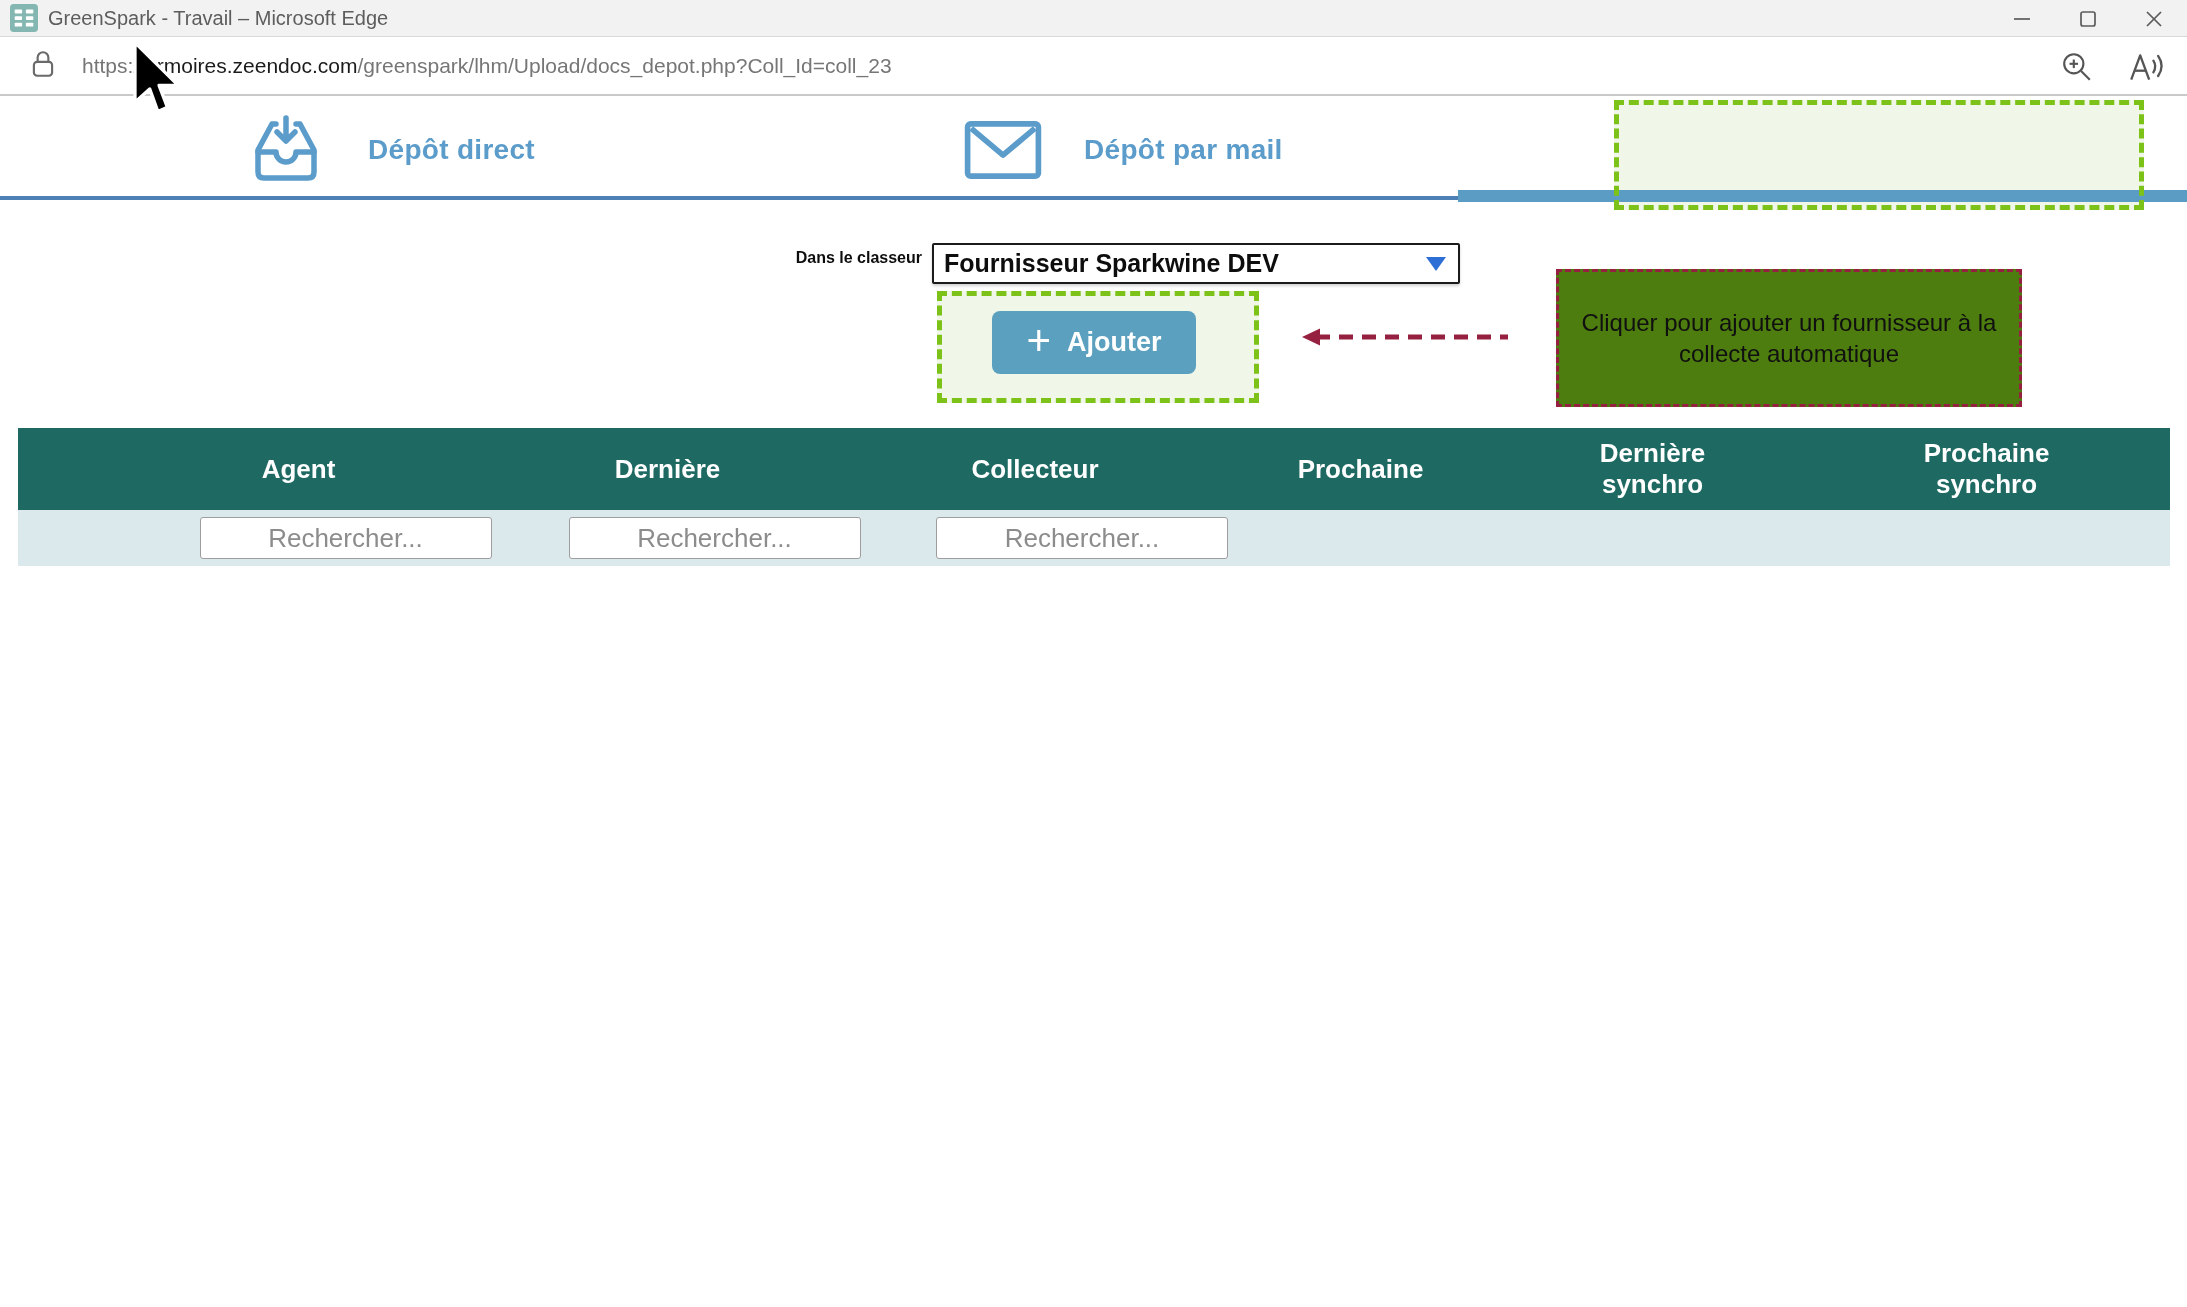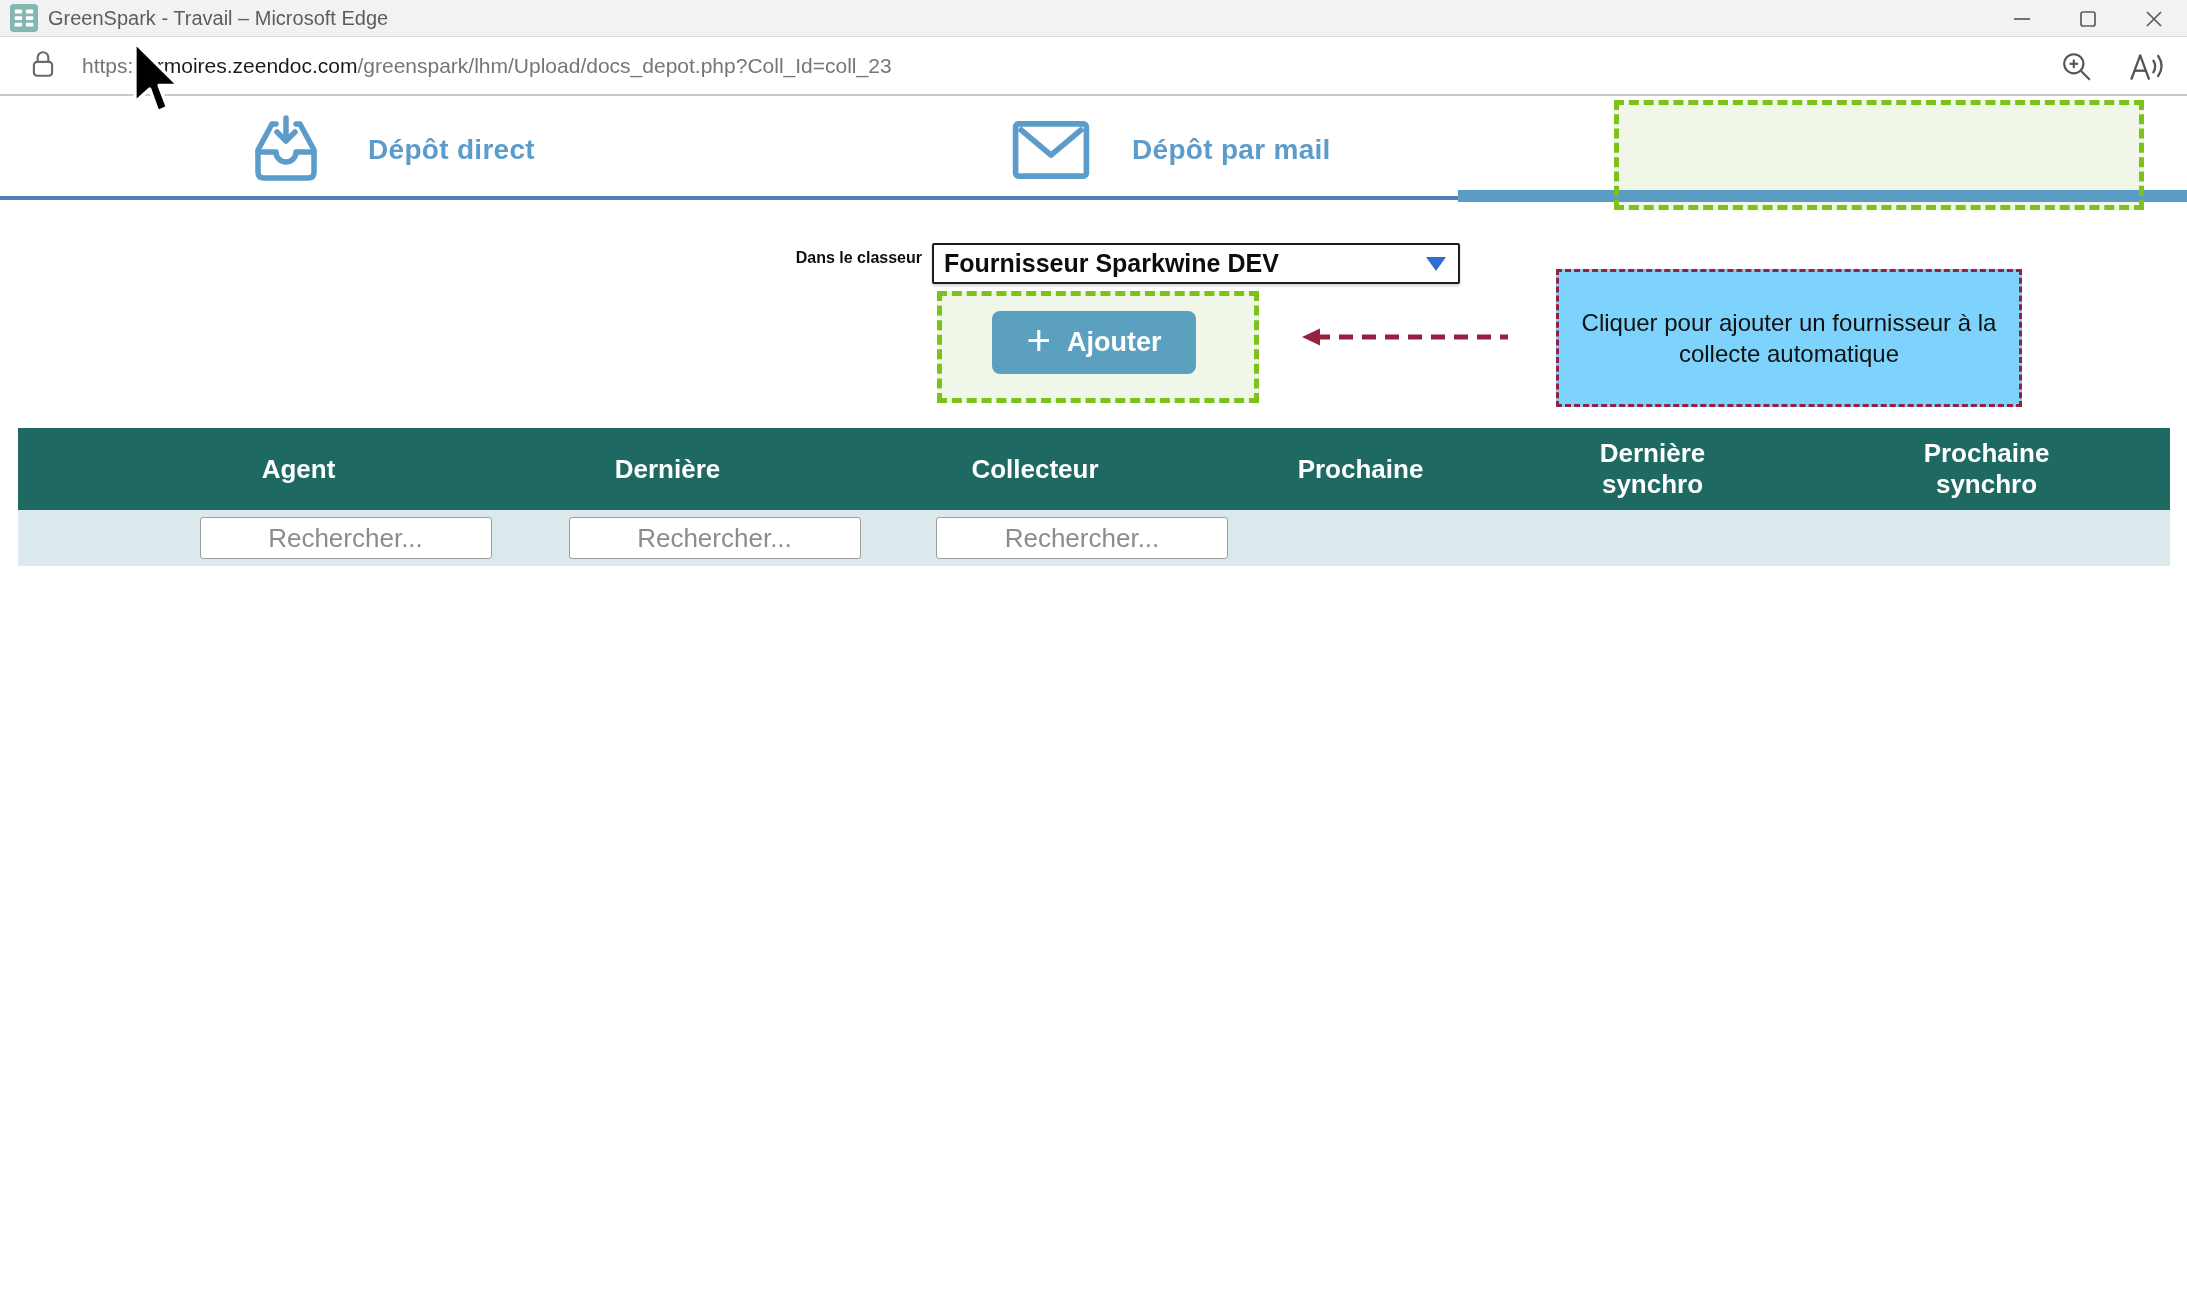--- a/index.html
+++ b/index.html
@@ -26,21 +26,21 @@
   .url-domain { color:#1b1b1b; }
   .urlbar-right { position:absolute; right:22px; top:0; height:58px; display:flex; align-items:center; gap:34px; }
 
   
   .tabbar { position:absolute; left:0; top:96px; width:2187px; height:106px; background:#fff; }
   .tabbar-underline { position:absolute; left:0; top:196px; width:2187px; height:4px; background:#4d80b5; z-index:2; }
   .active-tab-indicator { position:absolute; left:1458px; top:190px; width:729px; height:12px; background:#5b9cc4; z-index:3; }
   .tab { position:absolute; top:105px; height:90px; display:flex; align-items:center; gap:42px; cursor:pointer; z-index:4; }
   .tab-label { font-size:28px; font-weight:600; color:#5b9ccb; letter-spacing:.3px; }
   .tab1 { left:246px; }
-  .tab2 { left:1012px;text-align:right; }
+  .tab2 { left:964px;text-align:right; }
   .tab3 { left:1652px; top:108px; }
   .tab3 .tab-label { font-weight:700; color:#4597ba; }
   .tab3-bg { position:absolute; left:1614px; top:100px; width:530px; height:110px;
              background:#f0f7e8; z-index:1; }
   .tab3-frame { position:absolute; left:1614px; top:100px; width:530px; height:110px;
                 border:5px dashed #7dc218; z-index:4; pointer-events:none; }
 
   
   .classeur-label { position:absolute; left:700px; top:249px; width:222px; text-align:right;
                     font-size:16px; font-weight:700; color:#0d0d0d; }
@@ -56,21 +56,21 @@
   .btn-highlight-bg { position:absolute; left:937px; top:291px; width:322px; height:112px;
                       background:#f0f7e8; border:5px dashed #7dc218; z-index:1; }
   .add-button { position:absolute; left:992px; top:311px; width:204px; height:63px; z-index:2;
                 background:#5ba1bf; border:none; border-radius:8px; cursor:pointer;
                 display:flex; align-items:center; justify-content:center; gap:16px; }
   .plus-glyph { font-size:42px; font-weight:400; color:#fff; line-height:1; margin-top:-4px; }
   .add-label { font-size:27px; font-weight:700; color:#fff; }
 
   .annotation-arrow { position:absolute; left:1302px; top:326px; z-index:2; }
   .annotation-box { position:absolute; left:1556px; top:269px; width:466px; height:138px;
-                    background:#7dd3fc; border:3px dashed #96203f;
+                    background:#4d7c0f; border:3px dashed #96203f;
                     display:flex; align-items:center; justify-content:center; }
   .annotation-text { font-size:24px; color:#101010; text-align:center; line-height:1.3;
                      max-width:420px; }
 
   
   .suppliers-table { position:absolute; left:18px; top:428px; width:2152px; }
   .tbl-head { display:grid; grid-template-columns:466px 367px 368px 283px 301px 367px;
               background:#1e6a63; height:82px; }
   .th { display:flex; align-items:center; justify-content:center; text-align:center;
         color:#fff; font-size:26px; font-weight:700; line-height:1.18; }

